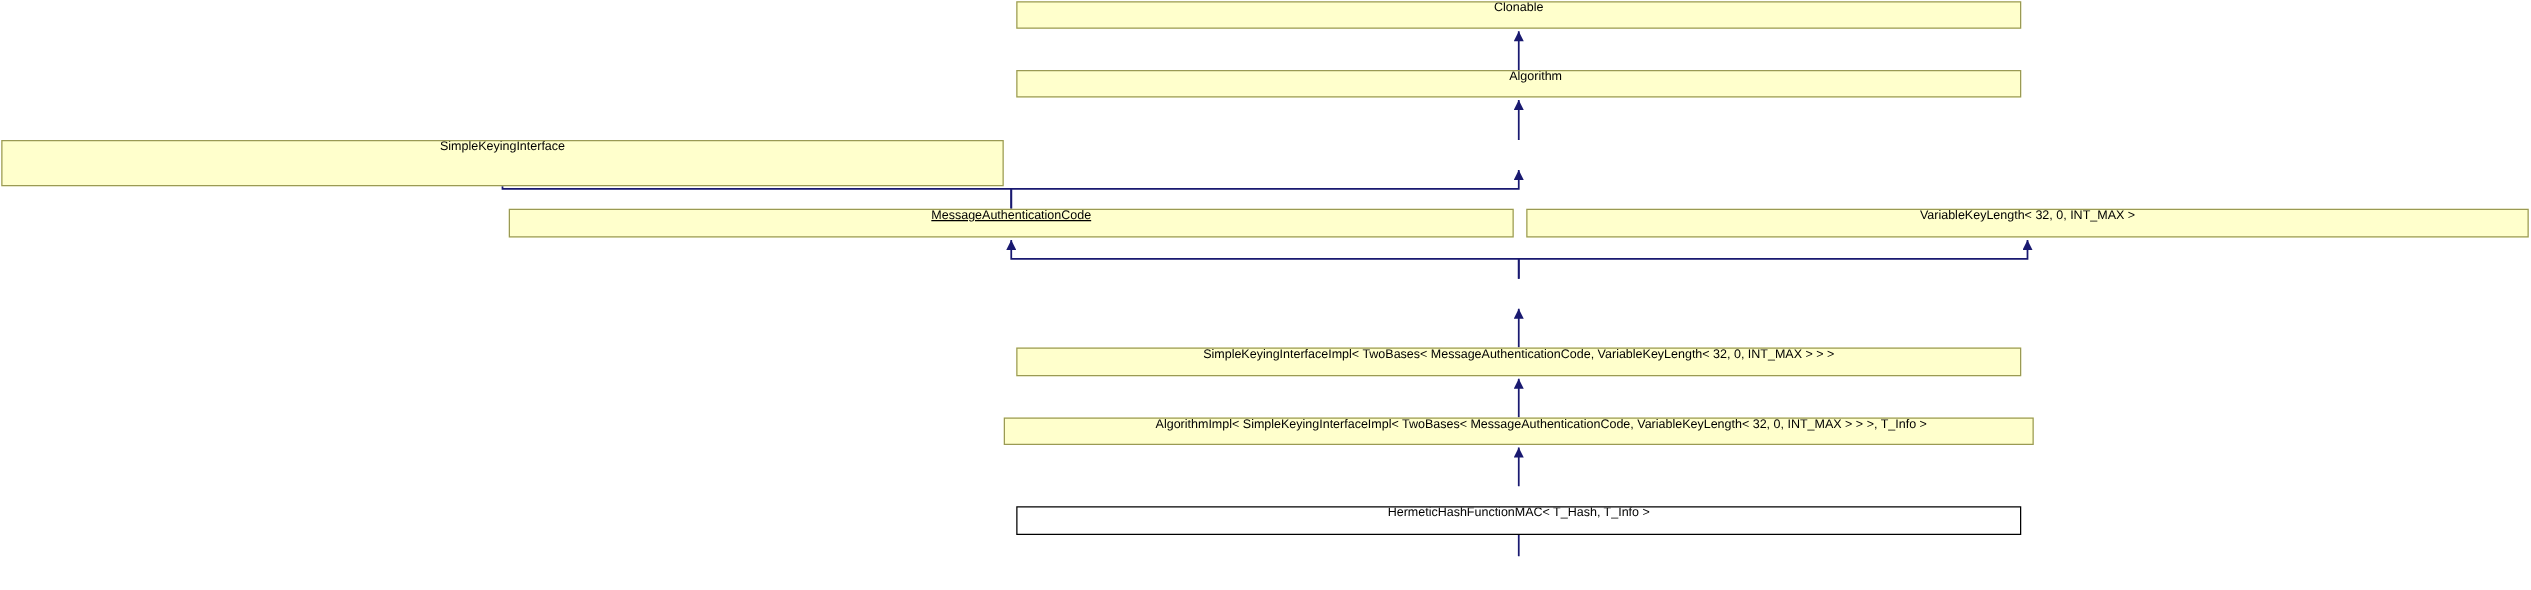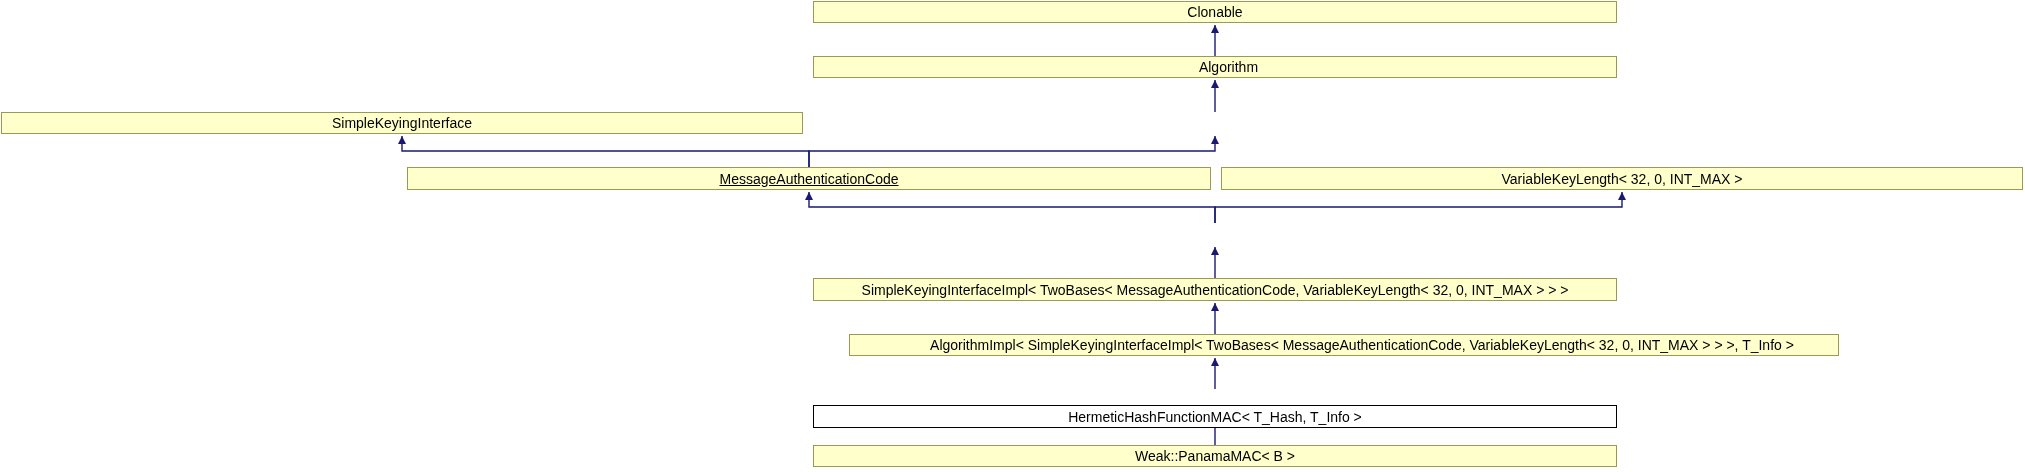--- a/index.html
+++ b/index.html
@@ -14,23 +14,23 @@
   #edge-layer {
     position: absolute;
     left: 0; top: 0;
     width: 2025px; height: 472px;
     pointer-events: none;
   }
   .class-node {
     position: absolute;
     box-sizing: border-box;
     display: flex;
-    align-items: center;
+    align-items: flex-start;
     justify-content: center;
-    font-size: 14px;
+    font-size: 10px;
     line-height: 1;
     color: #000000;
     white-space: nowrap;
     overflow: hidden;
     cursor: pointer;
   }
 </style>
 </head>
 <body>
 
@@ -51,34 +51,31 @@
       <polyline points="1215,334 1215,303" fill="none" stroke="#191970" stroke-width="1.4" marker-end="url(#arrow)"></polyline>
       <polyline points="1215,389 1215,358" fill="none" stroke="#191970" stroke-width="1.4" marker-end="url(#arrow)"></polyline>
       <polyline points="1215,445 1215,414" fill="none" stroke="#191970" stroke-width="1.4" marker-end="url(#arrow)"></polyline>
     </svg>
 <div class="class-node" style="left: 813px; top: 1px; width: 804px; height: 22px; background: rgb(255, 255, 204); border: 1px solid rgb(154, 154, 84);">
       <span>Clonable</span>
     </div>
     <div class="class-node" style="left: 813px; top: 56px; width: 804px; height: 22px; background: rgb(255, 255, 204); border: 1px solid rgb(154, 154, 84); padding-left: 27px;">
       <span>Algorithm</span>
     </div>
-    <div class="class-node" style="left: 1px; top: 112px; width: 802px; height: 22px; background: rgb(255, 255, 204); border: 1px solid rgb(154, 154, 84);">
+    <div class="class-node" style="left: 1px; top: 112px; width: 802px; height: 37px; background: rgb(255, 255, 204); border: 1px solid rgb(154, 154, 84);">
       <span>SimpleKeyingInterface</span>
     </div>
     <div class="class-node" style="left: 407px; top: 167px; width: 804px; height: 23px; background: rgb(255, 255, 204); border: 1px solid rgb(154, 154, 84); text-decoration: underline;">
       <span>MessageAuthenticationCode</span>
     </div>
     <div class="class-node" style="left: 1221px; top: 167px; width: 802px; height: 23px; background: rgb(255, 255, 204); border: 1px solid rgb(154, 154, 84);">
       <span>VariableKeyLength&lt; 32, 0, INT_MAX &gt;</span>
     </div>
     <div class="class-node" style="left: 813px; top: 278px; width: 804px; height: 23px; background: rgb(255, 255, 204); border: 1px solid rgb(154, 154, 84);">
       <span>SimpleKeyingInterfaceImpl&lt; TwoBases&lt; MessageAuthenticationCode, VariableKeyLength&lt; 32, 0, INT_MAX &gt; &gt; &gt;</span>
     </div>
-    <div class="class-node" style="left: 849px; top: 334px; width: 990px; height: 22px; background: rgb(255, 255, 204); border: 1px solid rgb(154, 154, 84); padding-left: 36px;">
+    <div class="class-node" style="left: 803px; top: 334px; width: 824px; height: 22px; background: rgb(255, 255, 204); border: 1px solid rgb(154, 154, 84); padding-left: 36px;">
       <span>AlgorithmImpl&lt; SimpleKeyingInterfaceImpl&lt; TwoBases&lt; MessageAuthenticationCode, VariableKeyLength&lt; 32, 0, INT_MAX &gt; &gt; &gt;, T_Info &gt;</span>
     </div>
     <div class="class-node" style="left: 813px; top: 389px; width: 804px; height: 23px; background: rgb(255, 255, 255); border: 1px solid rgb(0, 0, 0); margin-top: 16px;">
       <span>HermeticHashFunctionMAC&lt; T_Hash, T_Info &gt;</span>
     </div>
-    <div class="class-node" style="left: 813px; top: 445px; width: 804px; height: 22px; background: rgb(255, 255, 204); border: 1px solid rgb(154, 154, 84);">
-      <span>Weak::PanamaMAC&lt; B &gt;</span>
-    </div>
   </div>
 
 </body></html>

